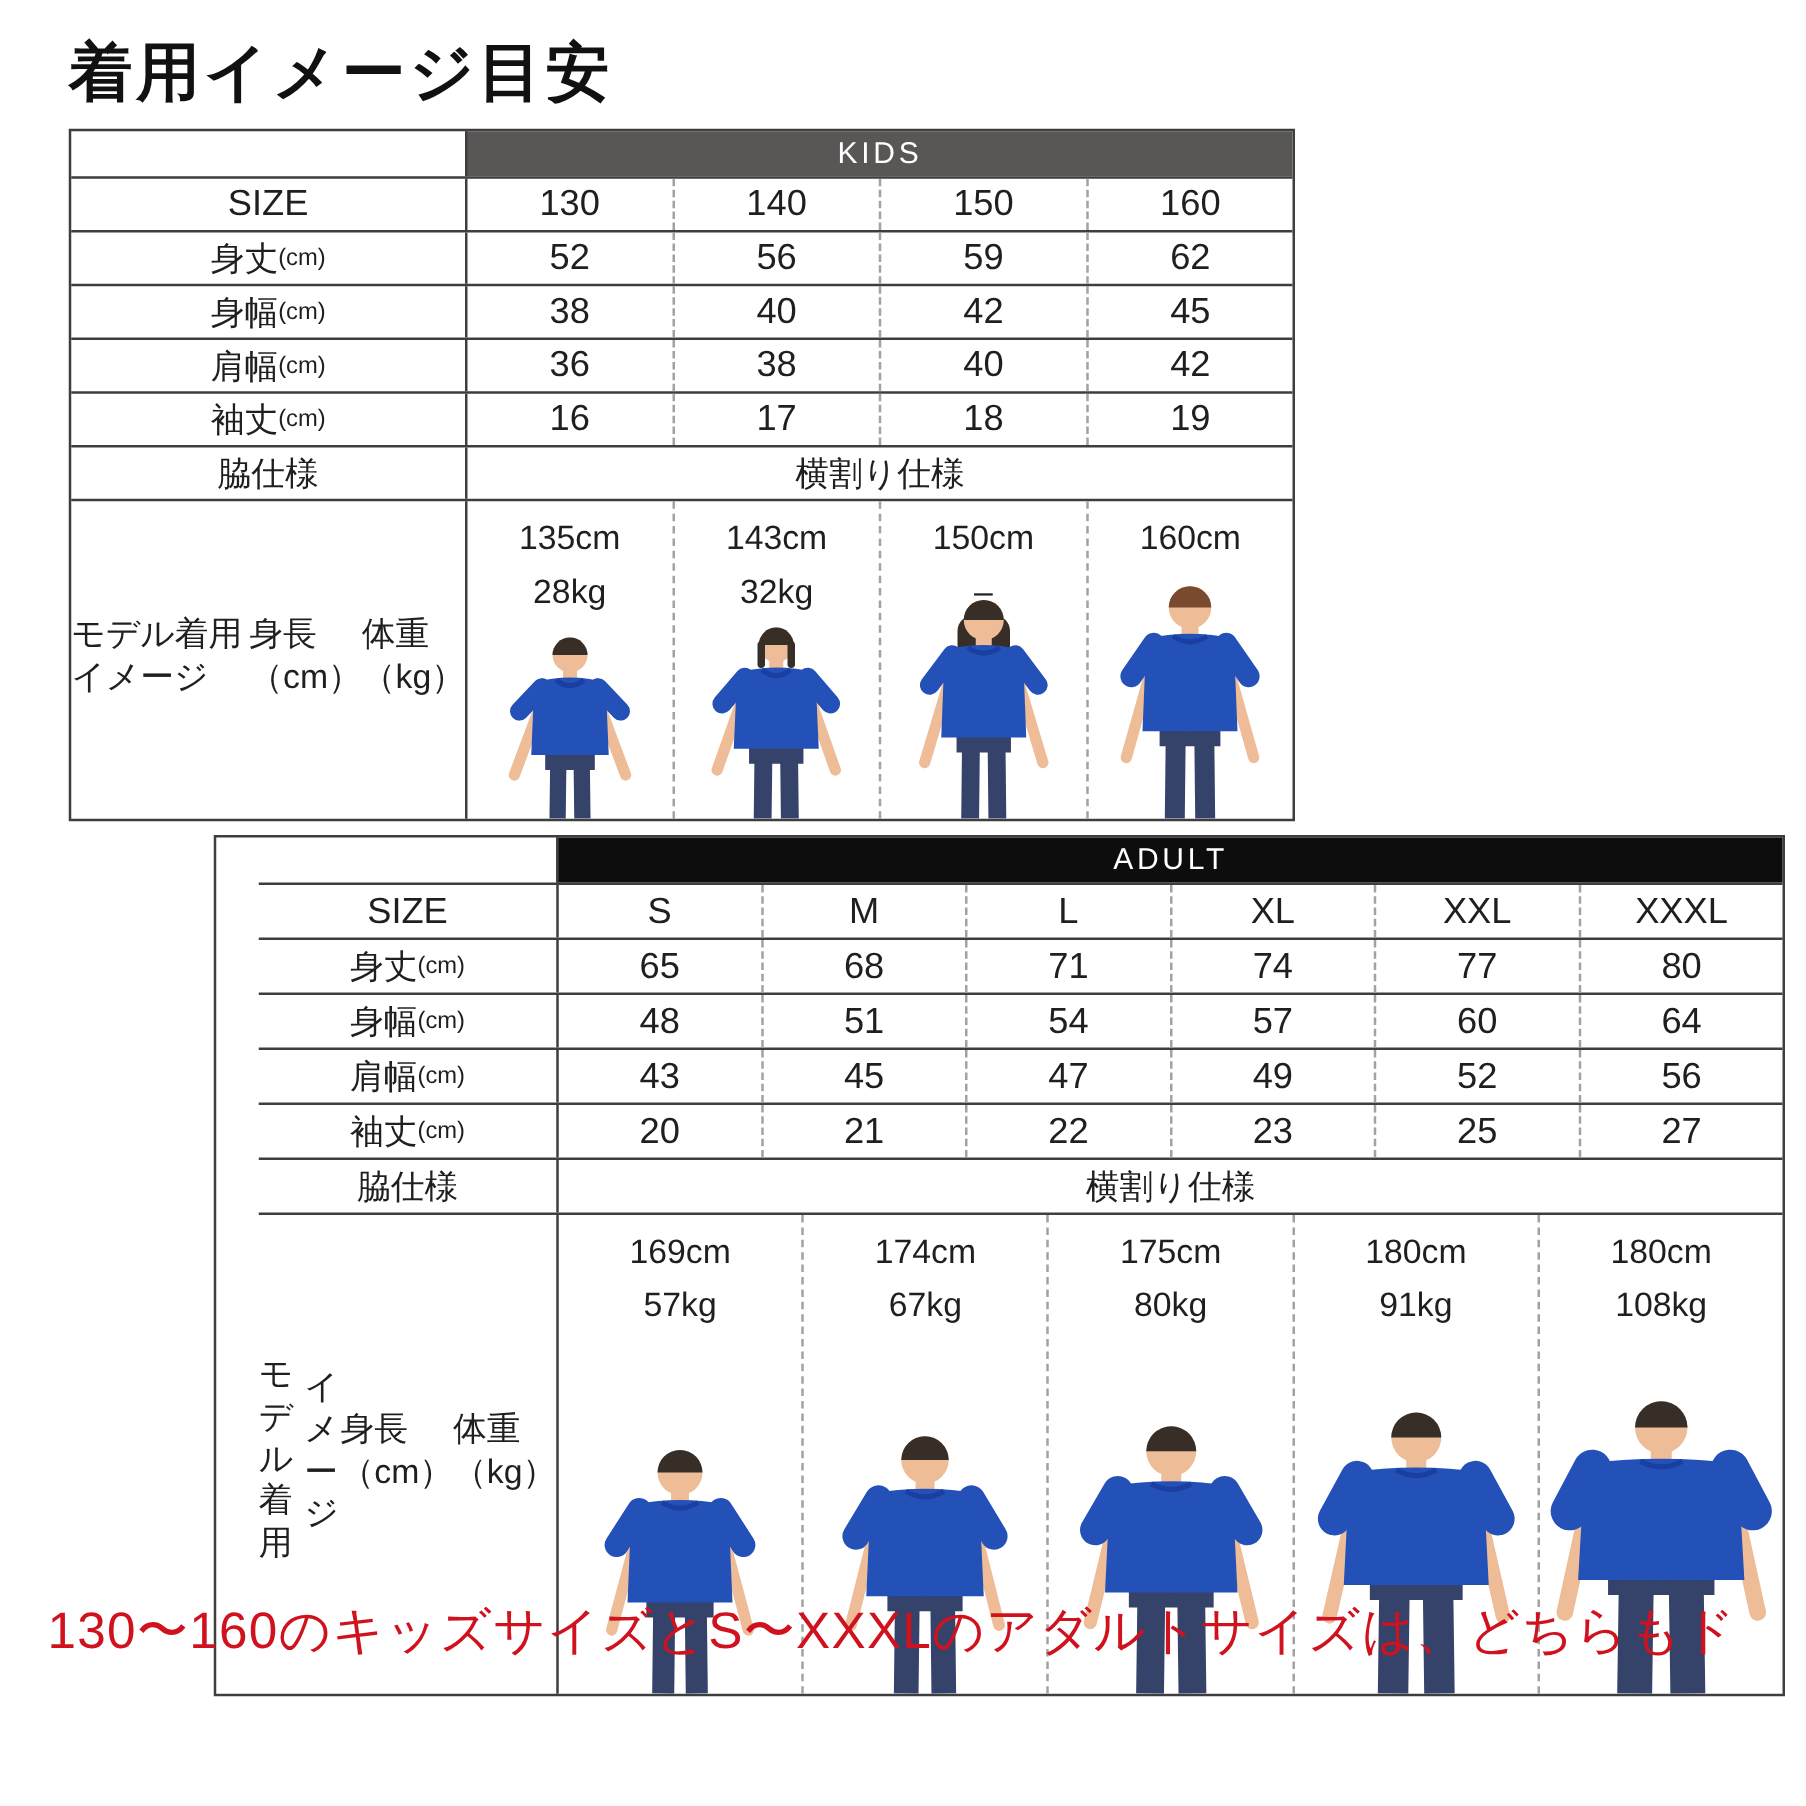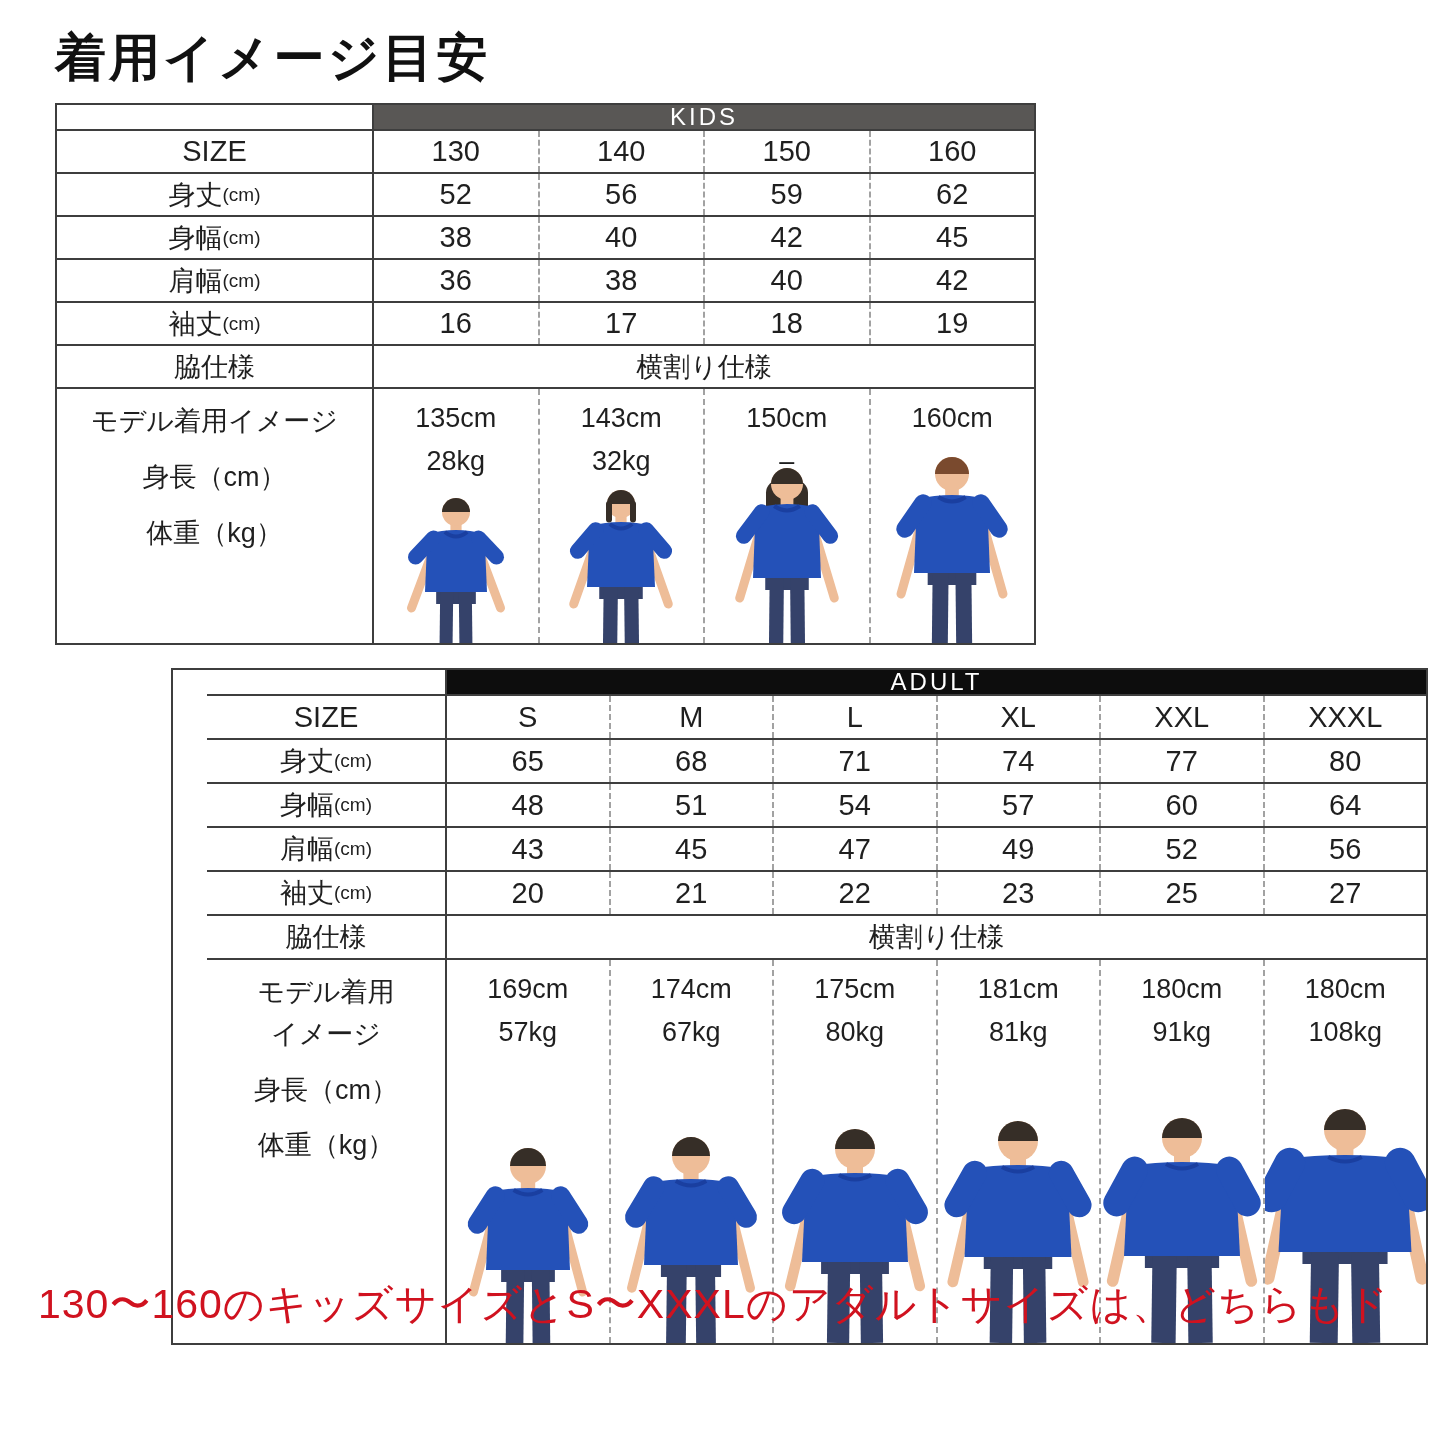--- a/index.html
+++ b/index.html
@@ -9,21 +9,21 @@
   }
   .page-title{
     position:absolute;left:55px;top:24px;font-size:51px;font-weight:800;
     letter-spacing:3px;color:#111;
   }
   .size-table{position:absolute;border:2px solid #3e3e3e;box-sizing:border-box;background:#fff;}
   #kids-table{left:55px;top:103px;width:981px;}
   #adult-table{left:171px;top:668px;width:1257px;padding-left:34px;}
   .t-row{display:flex;border-top:2px solid #3e3e3e;box-sizing:border-box;}
   .t-row:first-child{border-top:none;}
-  .header-row{height:24px;}
+  .header-row{height:36px;}
   .size-row{height:43px;}
   .m-row{height:43px;}
   .side-row{height:43px;}
   #kids-table .model-row{height:256px;}
   #adult-table .size-row,#adult-table .m-row,#adult-table .side-row{height:44px;}
   #adult-table .model-row{height:385px;}
   .label-cell{
     display:flex;align-items:center;justify-content:center;box-sizing:border-box;
   }
   #kids-table .label-cell{flex:0 0 315px;}
@@ -40,21 +40,21 @@
   }
   .span-cell{
     flex:1;display:flex;align-items:center;justify-content:center;box-sizing:border-box;
     border-left:2px solid #3e3e3e;font-size:27px;
   }
   .size-text{font-size:29px;}
   .num-text{font-size:29px;}
   .kanji-label{font-size:27px;}
   .unit-label{font-size:19px;}
   .model-label-cell{
-    display:flex;flex-direction:column;align-items:center;box-sizing:border-box;
+    display:flex;flex-direction:row;align-items:center;box-sizing:border-box;
     padding-top:16px;
   }
   #kids-table .model-label-cell{flex:0 0 315px;}
   #adult-table .model-label-cell{flex:0 0 238px;}
   .model-label-line{font-size:27px;line-height:1.25;margin-bottom:22px;}
   #adult-table .model-label-line.tight{margin-bottom:8px;}
   .model-cell{
     flex:1;position:relative;box-sizing:border-box;overflow:hidden;
     border-left:2px dashed #a2a2a2;
     display:flex;flex-direction:column;align-items:center;
@@ -334,38 +334,20 @@
             <line x1="100.9" y1="137" x2="101.96000000000001" y2="218" stroke="#35426a" stroke-width="22.259999999999998"></line>
             <path d="M 36.239999999999995 52 Q 85 44 133.76 52 L 138 137 L 32 137 Z" fill="#2451b8"></path>
             <line x1="42.239999999999995" y1="56" x2="24.239999999999995" y2="87" stroke="#2451b8" stroke-width="24.380000000000003" stroke-linecap="round"></line>
             <line x1="127.75999999999999" y1="56" x2="145.76" y2="87" stroke="#2451b8" stroke-width="24.380000000000003" stroke-linecap="round"></line>
             <path d="M 69 50 Q 85 59 101 50" fill="none" stroke="#1a3fa0" stroke-width="4"></path>
             <circle cx="85" cy="24" r="20" fill="#eebd98"></circle>
             <path d="M 65 24 a 20 20 0 0 1 40 0 z" fill="#362e27"></path>
           </svg></div>
       </div>
       <div class="model-cell">
-        <div class="model-height">181cm</div>
-        <div class="model-weight">81kg</div>
-        <div class="figure-wrap"><svg width="171" height="226" viewBox="0 0 171 226" xmlns="http://www.w3.org/2000/svg">
-            <rect x="77.5" y="34" width="16" height="26" fill="#eebd98"></rect>
-            <line x1="44.28" y1="62" x2="20.28" y2="165" stroke="#eebd98" stroke-width="10.700000000000001" stroke-linecap="round"></line>
-            <line x1="126.72" y1="62" x2="150.72" y2="165" stroke="#eebd98" stroke-width="10.700000000000001" stroke-linecap="round"></line>
-            <rect x="51.26" y="132" width="68.48" height="20" fill="#35426a"></rect>
-            <line x1="69.45" y1="140" x2="68.38" y2="226" stroke="#35426a" stroke-width="22.47"></line>
-            <line x1="101.55" y1="140" x2="102.62" y2="226" stroke="#35426a" stroke-width="22.47"></line>
-            <path d="M 36.28 52 Q 85.5 44 134.72 52 L 139 140 L 32 140 Z" fill="#2451b8"></path>
-            <line x1="42.28" y1="56" x2="24.28" y2="88" stroke="#2451b8" stroke-width="24.61" stroke-linecap="round"></line>
-            <line x1="128.72" y1="56" x2="146.72" y2="88" stroke="#2451b8" stroke-width="24.61" stroke-linecap="round"></line>
-            <path d="M 69.5 50 Q 85.5 59 101.5 50" fill="none" stroke="#1a3fa0" stroke-width="4"></path>
-            <circle cx="85.5" cy="24" r="20" fill="#eebd98"></circle>
-            <path d="M 65.5 24 a 20 20 0 0 1 40 0 z" fill="#362e27"></path>
-          </svg></div>
-      </div>
-      <div class="model-cell">
         <div class="model-height">180cm</div>
         <div class="model-weight">91kg</div>
         <div class="figure-wrap"><svg width="180" height="229" viewBox="0 0 180 229" xmlns="http://www.w3.org/2000/svg">
             <rect x="82" y="34" width="16" height="26" fill="#eebd98"></rect>
             <line x1="44.64" y1="62" x2="20.64" y2="167" stroke="#eebd98" stroke-width="11.600000000000001" stroke-linecap="round"></line>
             <line x1="135.36" y1="62" x2="159.36" y2="167" stroke="#eebd98" stroke-width="11.600000000000001" stroke-linecap="round"></line>
             <rect x="52.88" y="134" width="74.24" height="20" fill="#35426a"></rect>
             <line x1="72.6" y1="142" x2="71.44" y2="229" stroke="#35426a" stroke-width="24.36"></line>
             <line x1="107.4" y1="142" x2="108.56" y2="229" stroke="#35426a" stroke-width="24.36"></line>
             <path d="M 36.64 52 Q 90 44 143.36 52 L 148 142 L 32 142 Z" fill="#2451b8"></path>

